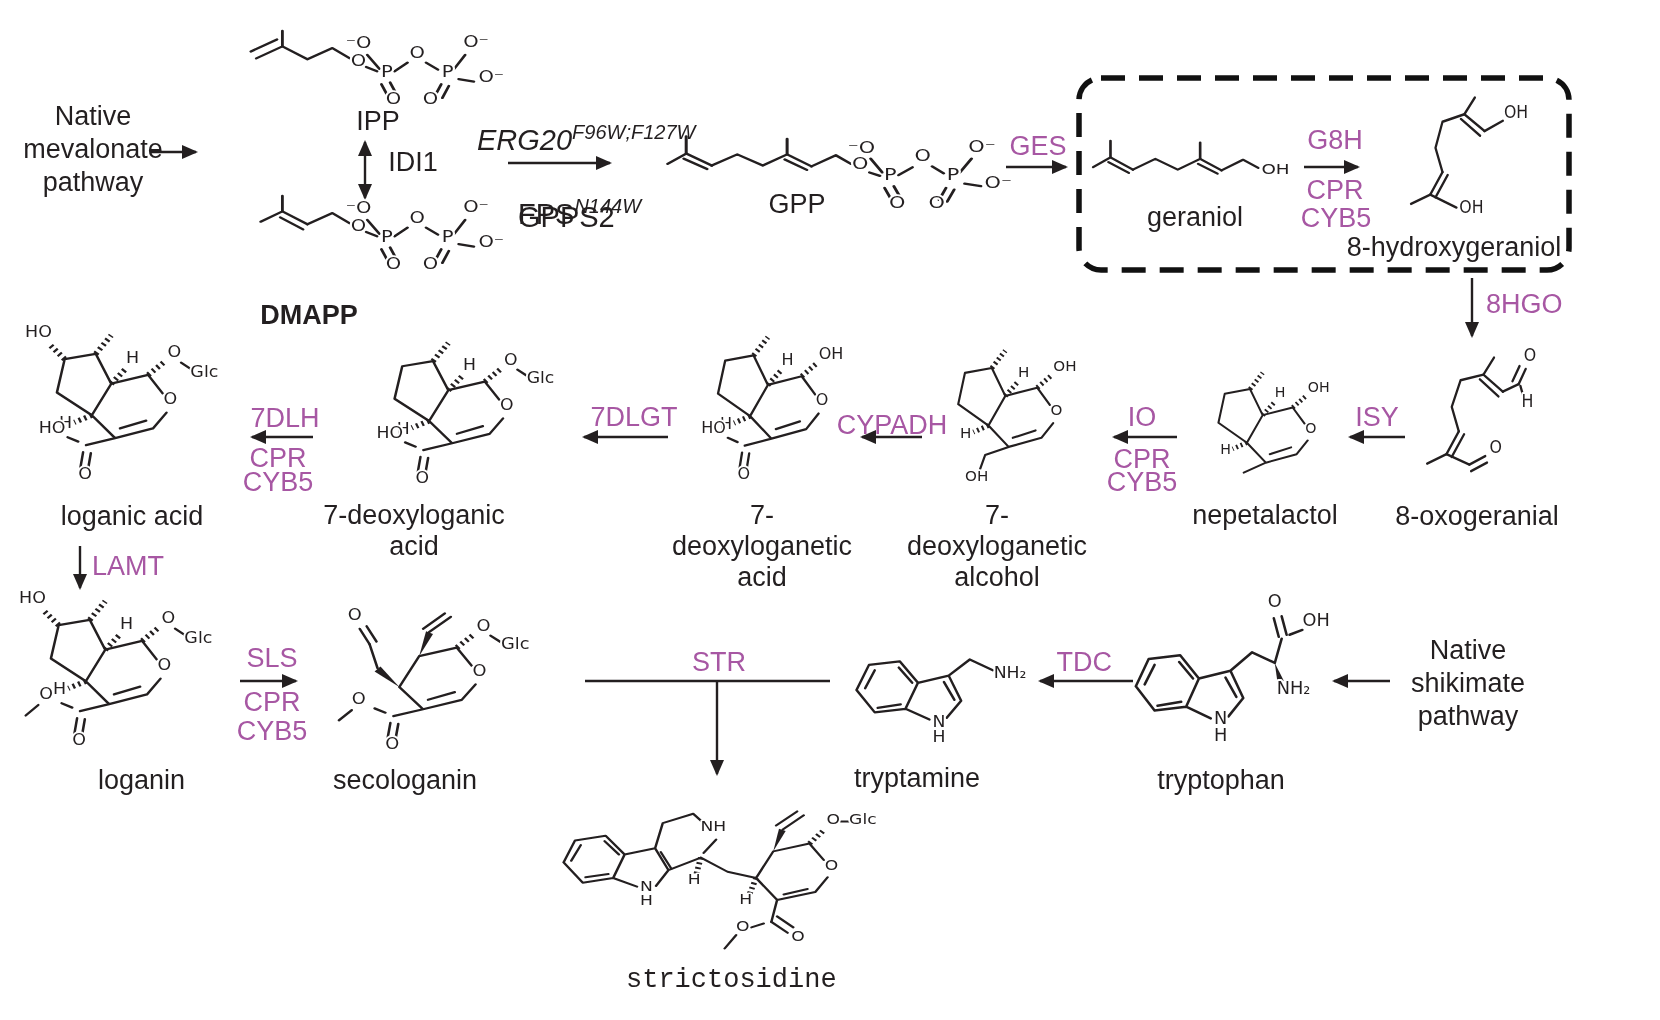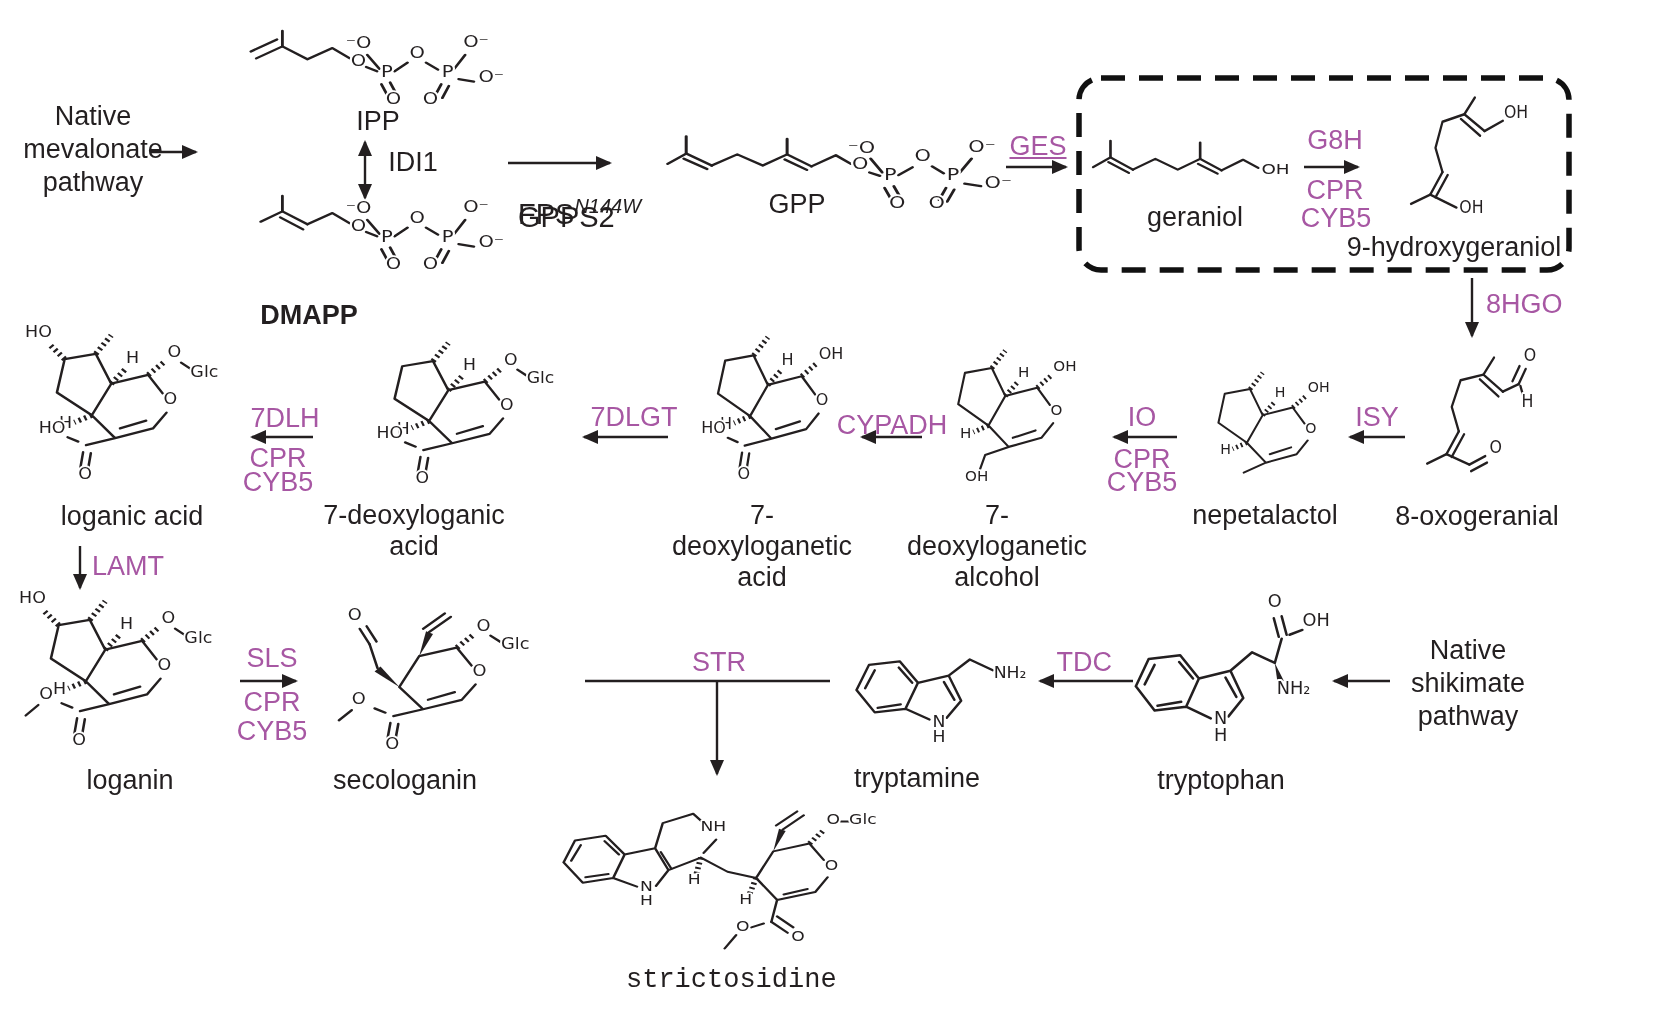--- a/index.html
+++ b/index.html
@@ -270,42 +270,43 @@
       <text x="96" y="151">H</text>
       <text x="170" y="103">NH₂</text>
       <text x="151" y="13">O</text>
       <text x="193" y="33">OH</text>
     </svg>
 
   <div class="lbl" style="left:338px;top:106px;width:80px;">IPP</div>
   <div class="lbl" style="left:247px;top:300px;width:124px;font-weight:bold;">DMAPP</div>
   <div class="lbl" style="left:745px;top:189px;width:104px;">GPP</div>
   <div class="lbl" style="left:1134px;top:202px;width:122px;">geraniol</div>
-  <div class="lbl" style="left:1330px;top:232px;width:248px;">9-hydroxygeraniol</div>
+  <div class="lbl" style="left:1330px;top:232px;width:248px;">8-hydroxygeraniol</div>
   <div class="lbl" style="left:1384px;top:501px;width:186px;">8-oxogeranial</div>
   <div class="lbl" style="left:1172px;top:500px;width:186px;">nepetalactol</div>
   <div class="lbl" style="left:895px;top:500px;width:204px;">7-deoxyloganetic
 alcohol</div>
   <div class="lbl" style="left:660px;top:500px;width:204px;">7-deoxyloganetic
 acid</div>
   <div class="lbl" style="left:312px;top:500px;width:204px;">7-deoxyloganic
 acid</div>
   <div class="lbl" style="left:30px;top:501px;width:204px;">loganic acid</div>
-  <div class="lbl" style="left:58px;top:765px;width:144px;">loganin</div>
+  <div class="lbl" style="left:41px;top:765px;width:144px;text-align:right;">loganin</div>
   <div class="lbl" style="left:303px;top:765px;width:204px;">secologanin</div>
   <div class="lbl" style="left:626px;top:965px;width:204px;font-family:Liberation Mono, monospace;">strictosidine</div>
   <div class="lbl" style="left:825px;top:763px;width:184px;">tryptamine</div>
   <div class="lbl" style="left:1129px;top:765px;width:184px;">tryptophan</div>
 
   <div class="enz black" style="left:378px;top:147px;width:70px;">IDI1</div>
 
+  <div class="gene" style="left:477px;top:116px;"><span class="base-it">ERG20</span><sup>F96W;F127W</sup></div>
   <div class="gene" style="left:518px;top:174px;margin-top:16px;"><span>FPS</span><sup>N144W</sup></div>
   <div class="gene" style="left:518px;top:201px;">GPPS2</div>
 
-  <div class="enz" style="left:1007px;top:131px;width:62px;text-decoration:underline;">GES</div>
+  <div class="enz" style="left:1007px;top:131px;width:62px;">GES</div>
 
   <div class="enz" style="left:1304px;top:125px;width:62px;">G8H</div>
   <div class="enz" style="left:1304px;top:175px;width:62px;">CPR</div>
   <div class="enz" style="left:1299px;top:203px;width:74px;">CYB5</div>
 
   <div class="enz" style="left:1486px;top:289px;">8HGO</div>
   <div class="enz" style="left:1344px;top:402px;width:66px;">ISY</div>
 
   <div class="enz" style="left:1110px;top:402px;width:64px;">IO</div>
   <div class="enz" style="left:1108px;top:444px;width:68px;">CPR</div>

